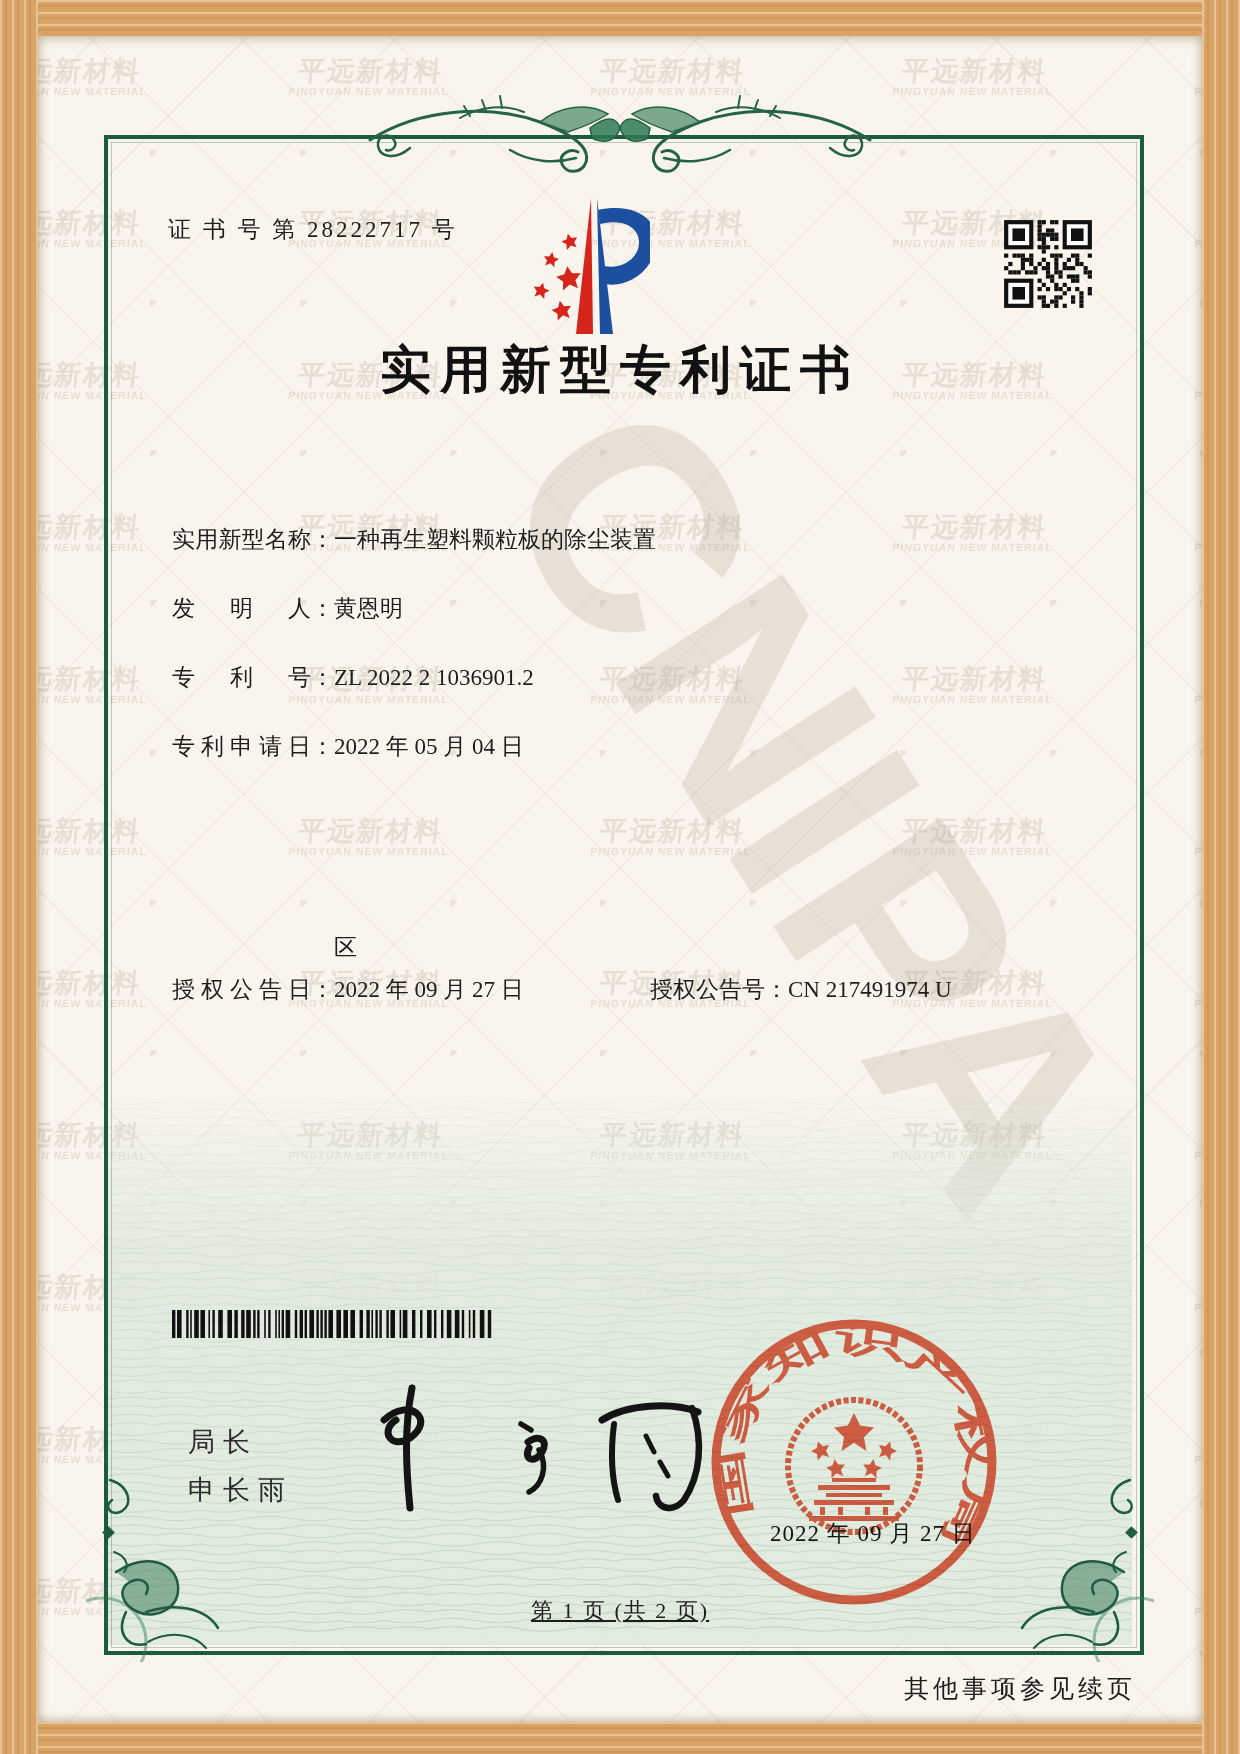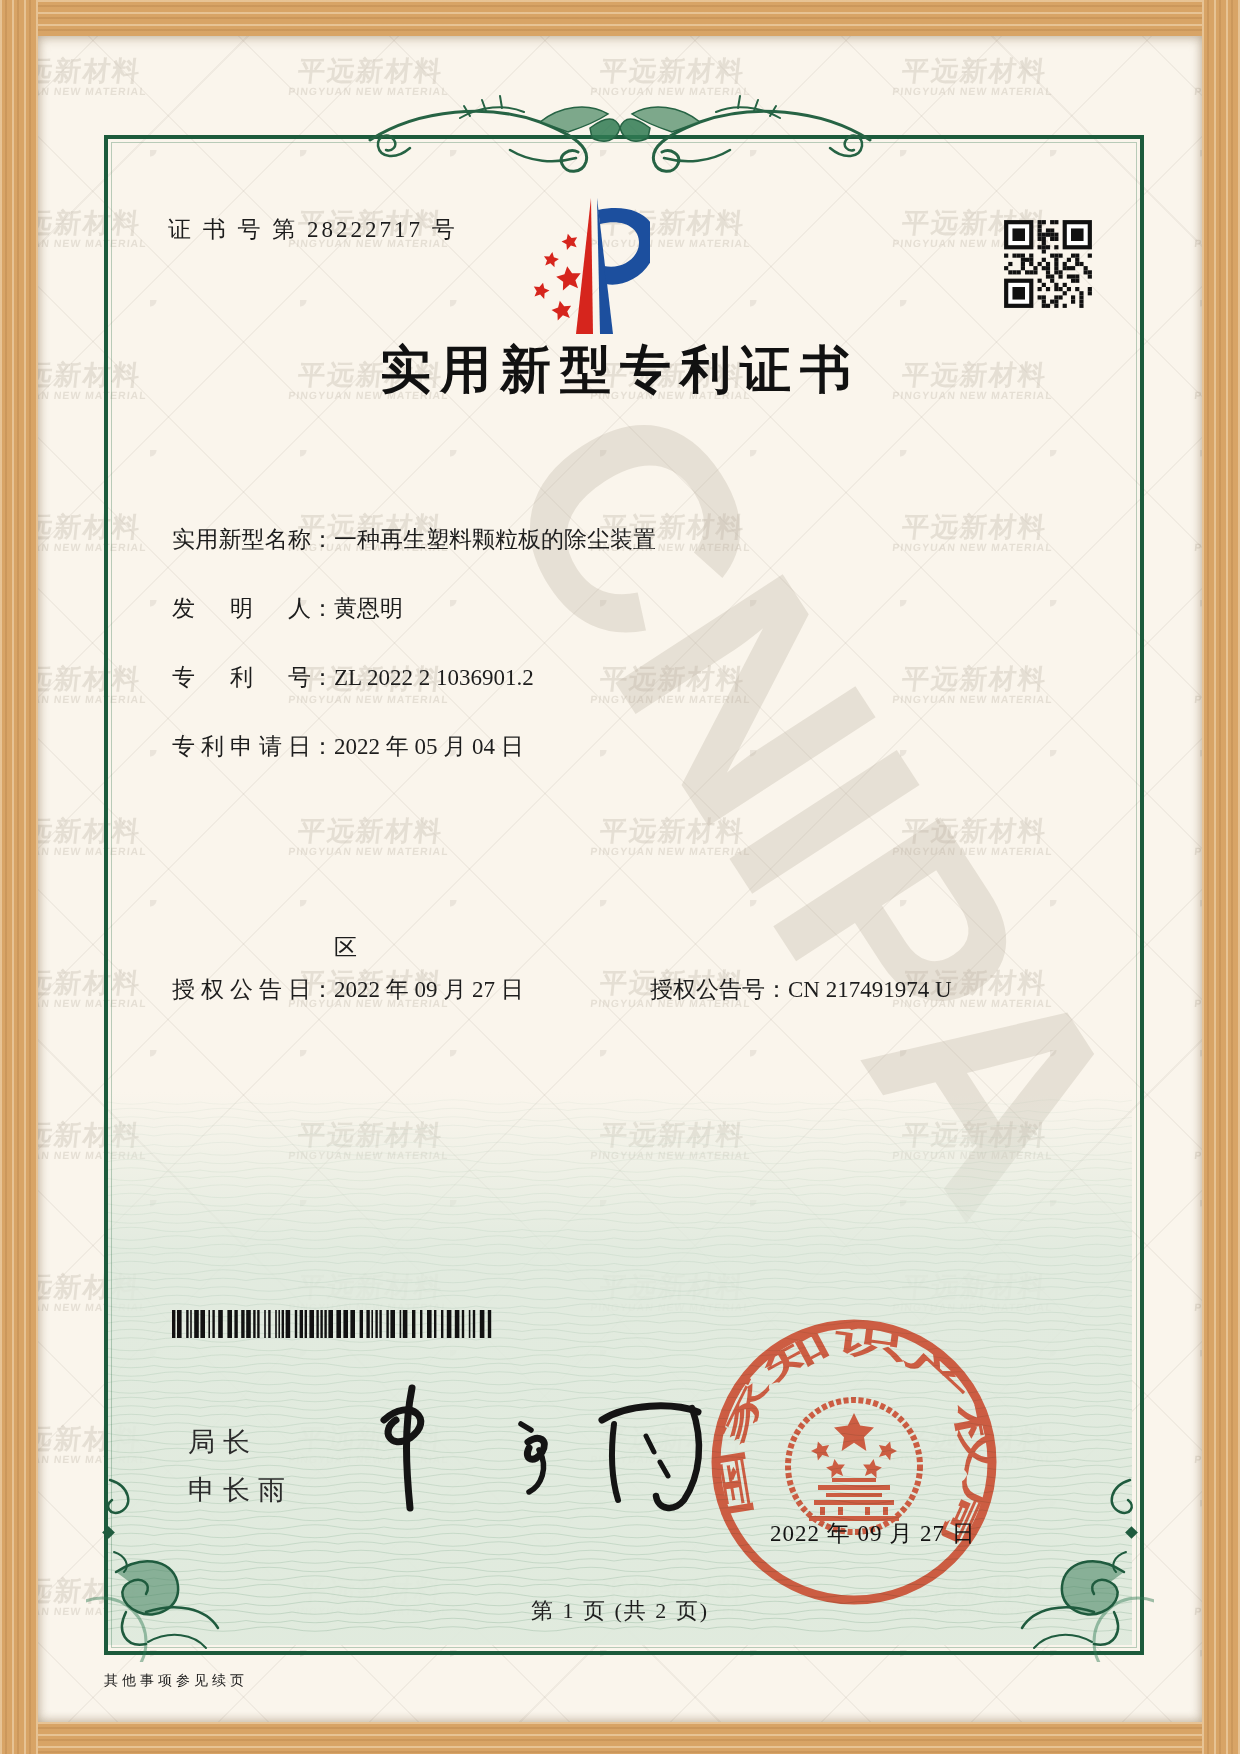--- a/index.html
+++ b/index.html
@@ -39,22 +39,22 @@
   .fcolon{display:inline-block;width:23px;}
   #addr2{left:334px;font-size:23px;}
   .grant-right{position:absolute;left:478px;top:0;}
   #body-text{left:172px;top:1016px;width:903px;font-size:23px;line-height:43px;
     text-align:justify;z-index:5;}
   #body-text p{margin:0;text-indent:2em;}
   #signer-title{left:188px;top:1424px;font-size:27px;letter-spacing:8px;
     font-family:"Liberation Sans","DejaVu Sans",sans-serif;color:#2b2b2b;z-index:5;}
   #signer-name{left:188px;top:1472px;font-size:27px;letter-spacing:8px;
     font-family:Liberation Mono, monospace;color:#2b2b2b;z-index:5;}
-  #page-info{left:104px;top:1596px;width:1032px;text-align:center;font-size:22px;letter-spacing:2px;z-index:5;}
-  #cont-note{left:104px;top:1672px;width:1032px;text-align:left;font-size:14px;letter-spacing:4px;z-index:5;}
+  #page-info{left:104px;top:1596px;width:1032px;text-align:center;font-size:22px;letter-spacing:2px;z-index:5;text-decoration:underline;}
+  #cont-note{left:104px;top:1672px;width:1032px;text-align:right;font-size:25px;letter-spacing:4px;z-index:5;}
   #seal-date{left:770px;top:1518px;width:230px;font-size:23px;letter-spacing:1px;z-index:7;color:#141414;}
   #barcode{left:172px;top:1310px;z-index:5;}
   #qr{left:1002px;top:218px;z-index:5;}
   #logo{left:518px;top:194px;z-index:5;}
   #signature{left:350px;top:1378px;z-index:6;}
   #seal{left:704px;top:1312px;z-index:6;mix-blend-mode:multiply;opacity:.93;}
   
   .wood{position:absolute;z-index:40;background-color:#d8a466;}
   .wood.h{background-image:repeating-linear-gradient(to bottom, rgba(255,246,225,.38) 0 2px, rgba(0,0,0,0) 2px 5px, rgba(146,95,44,.18) 5px 7px, rgba(0,0,0,0) 7px 12px);}
   .wood.v{background-image:repeating-linear-gradient(to right, rgba(255,246,225,.38) 0 2px, rgba(0,0,0,0) 2px 5px, rgba(146,95,44,.18) 5px 7px, rgba(0,0,0,0) 7px 12px);}

